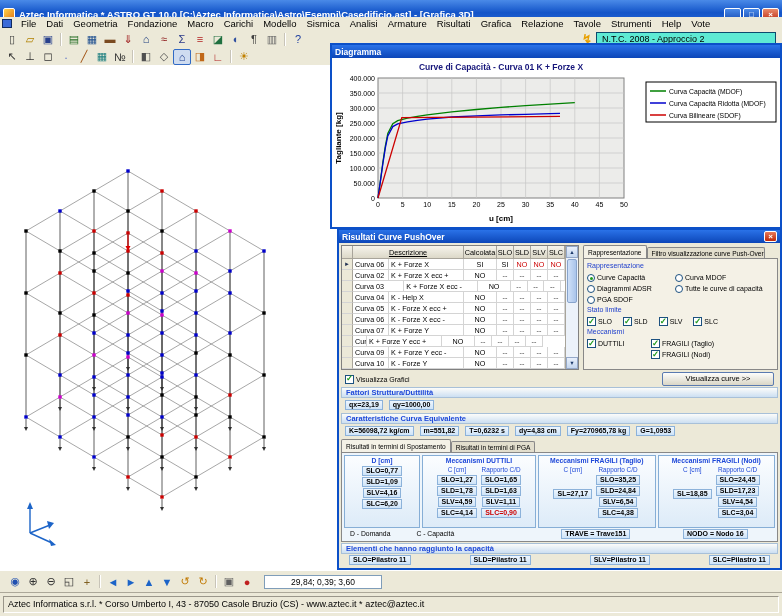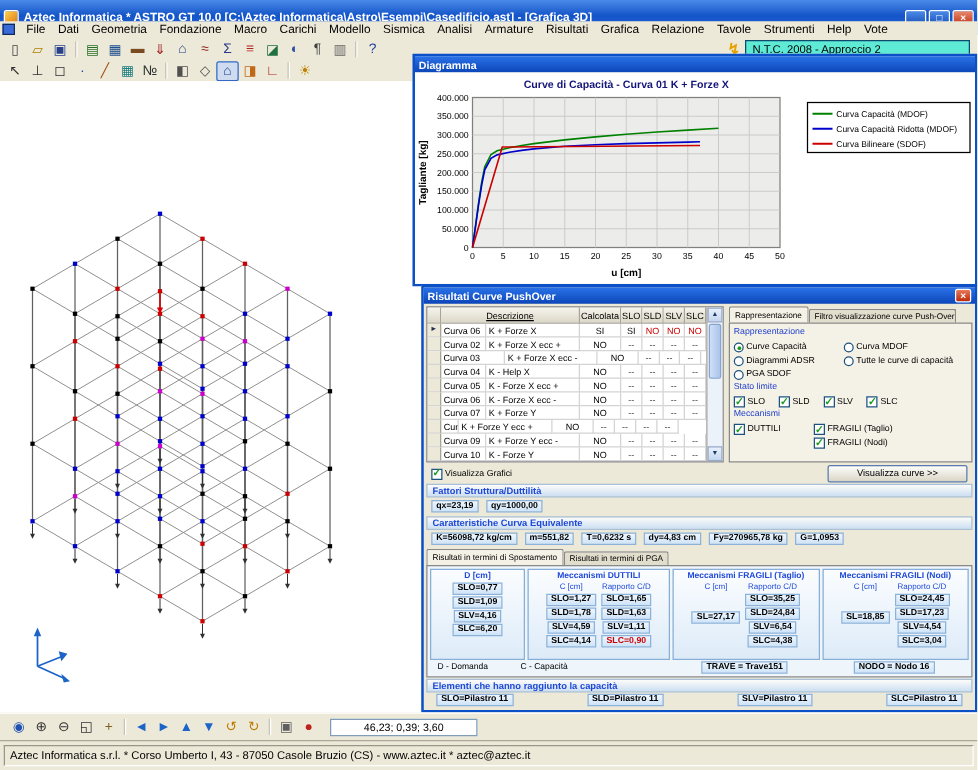--- a/index.html
+++ b/index.html
@@ -963,20 +963,20 @@
           <span style="color: rgb(192, 120, 0);">↻</span>
         </div>
         <div class="tsep"></div>
         <div class="ticon">
           <span style="color: rgb(96, 96, 96);">▣</span>
         </div>
         <div class="ticon">
           <span style="color: rgb(192, 32, 32);">●</span>
         </div>
       </div>
-    <div class="coords">46,23; 0,39; 3,60</div>
+    <div class="coords">29,84; 0,39; 3,60</div>
   </div>
 
   <div class="statusbar">
     <div class="spanel">Aztec Informatica s.r.l. * Corso Umberto I, 43 - 87050 Casole Bruzio (CS) -  www.aztec.it *  aztec@aztec.it</div>
   </div>
 
 </div>
 
 </body></html>

